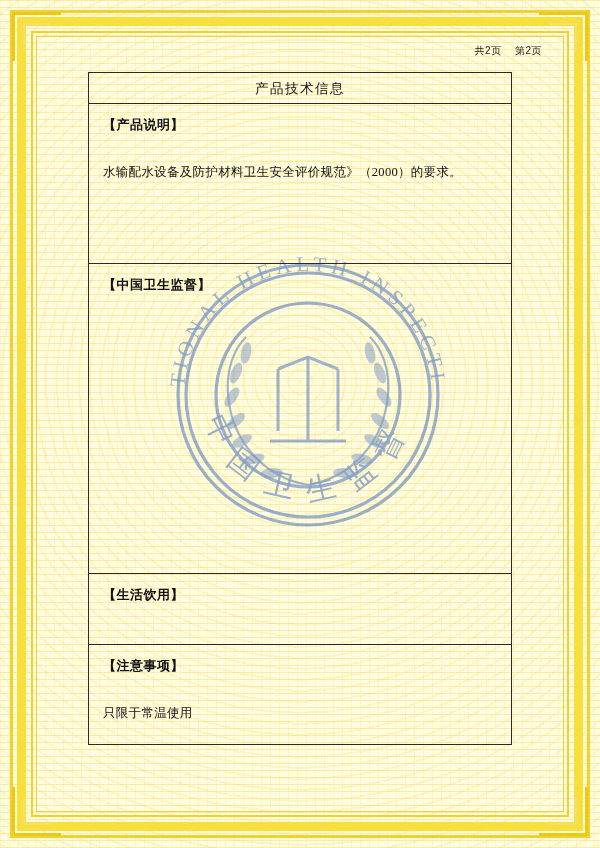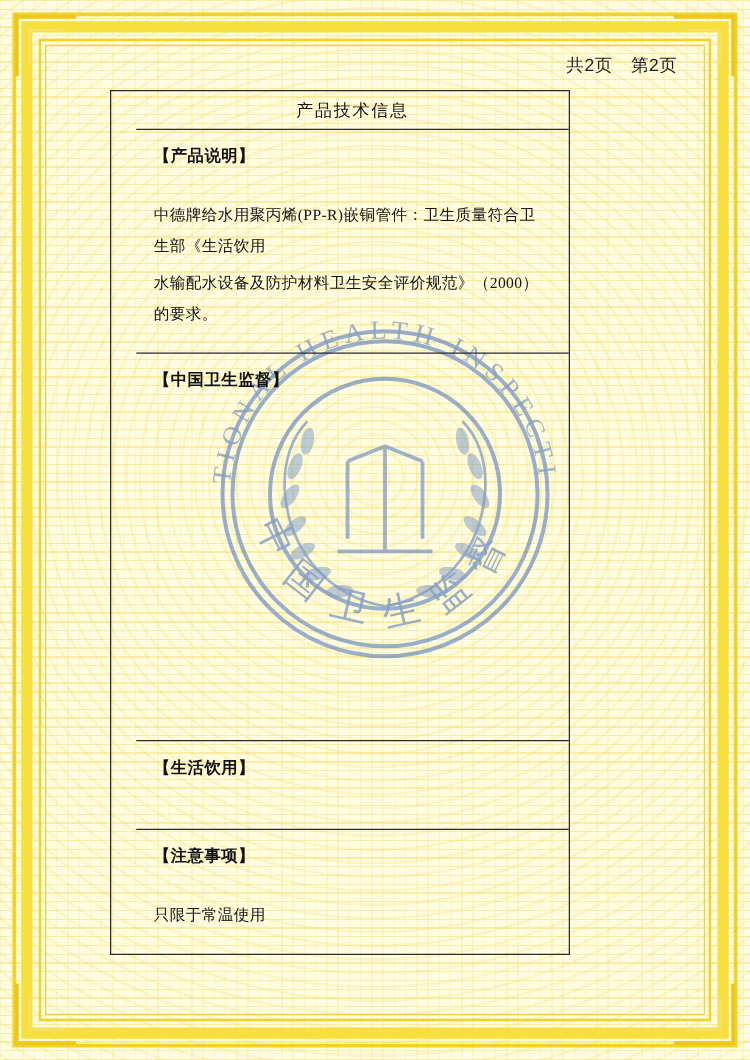--- a/index.html
+++ b/index.html
@@ -112,37 +112,36 @@
     height: 300px;
     pointer-events: none;
     opacity: 0.72;
   }
 
   
   .page-count {
     position: absolute;
     right: 58px;
     top: 44px;
-    font-size: 14px;
+    font-size: 10px;
     color: #1c1c1c;
     letter-spacing: 0.5px;
     font-family: "Liberation Sans", "DejaVu Sans", sans-serif;
   }
   .page-count span { margin-left: 10px; }
 
   
   .doc-table {
     position: absolute;
     left: 88px;
     top: 72px;
-    width: 368px;
+    width: 424px;
     border: 1.3px solid #2a2a2a;
     box-sizing: border-box;
     background: transparent;
-    padding-left: 20px;
   }
   .row {
     border-bottom: 1.3px solid #2a2a2a;
     box-sizing: border-box;
     padding: 0;
   }
   .row:last-child { border-bottom: none; }
 
   .title-row {
     height: 31px;
@@ -250,21 +249,20 @@
     <span>第2页</span>
   </div>
 
   <div class="doc-table">
 
     <div class="row title-row">产品技术信息</div>
 
     <div class="row row-desc section">
       <div class="sec-head">【产品说明】</div>
       <div class="sec-body">
-        <p>中德牌给水用聚丙烯(PP-R)嵌铜管件：卫生质量符合卫生部《生活饮用</p>
         <p>水输配水设备及防护材料卫生安全评价规范》（2000）的要求。</p>
       </div>
     </div>
 
     <div class="row row-comp section">
       <div class="sec-head">【中国卫生监督】</div>
     </div>
 
     <div class="row row-scope section">
       <div class="sec-head">【生活饮用】</div>

